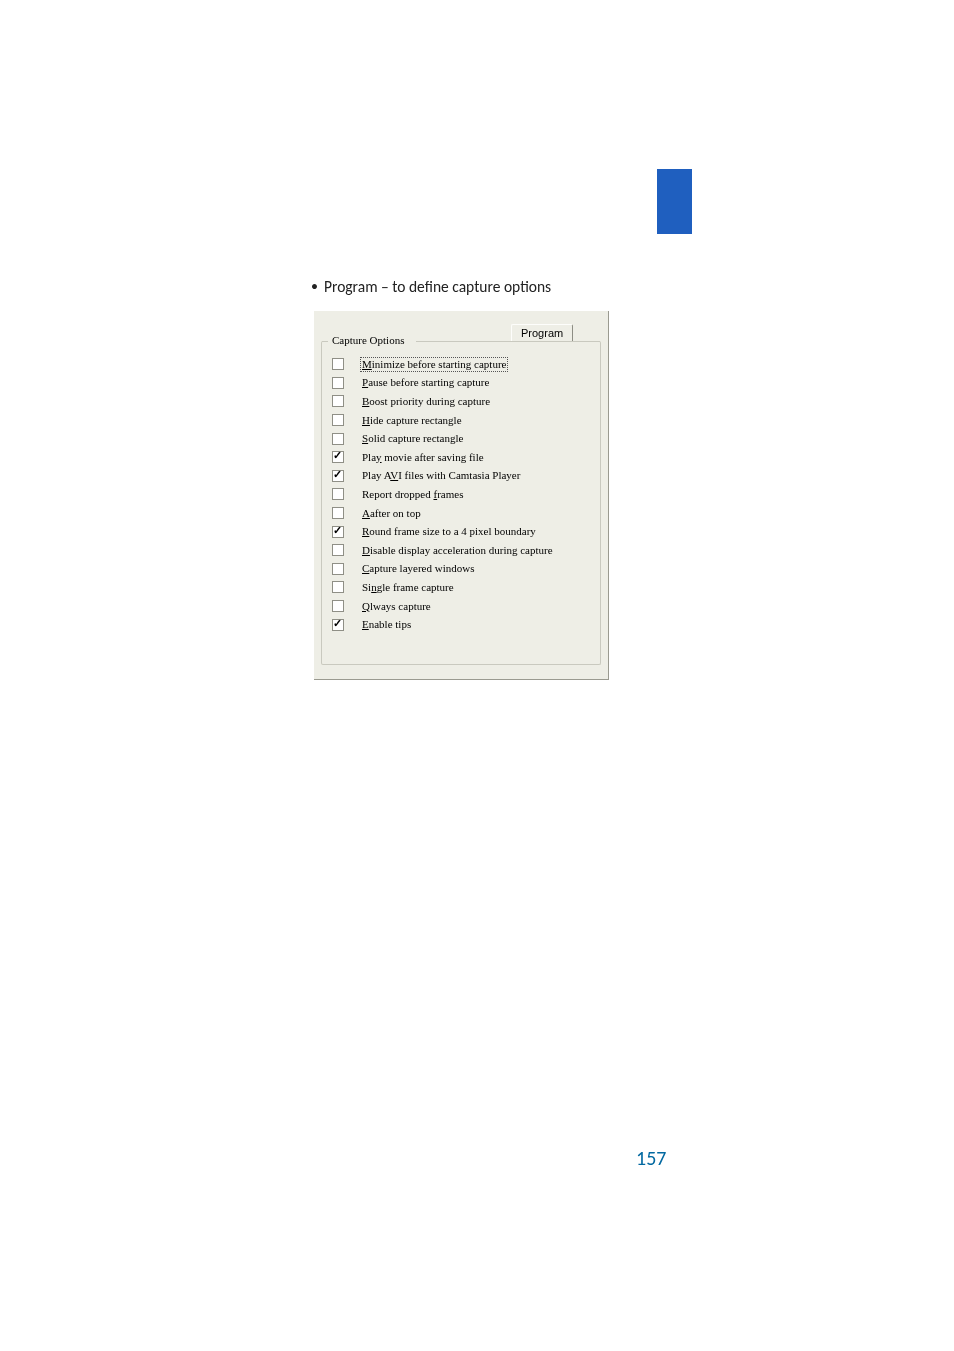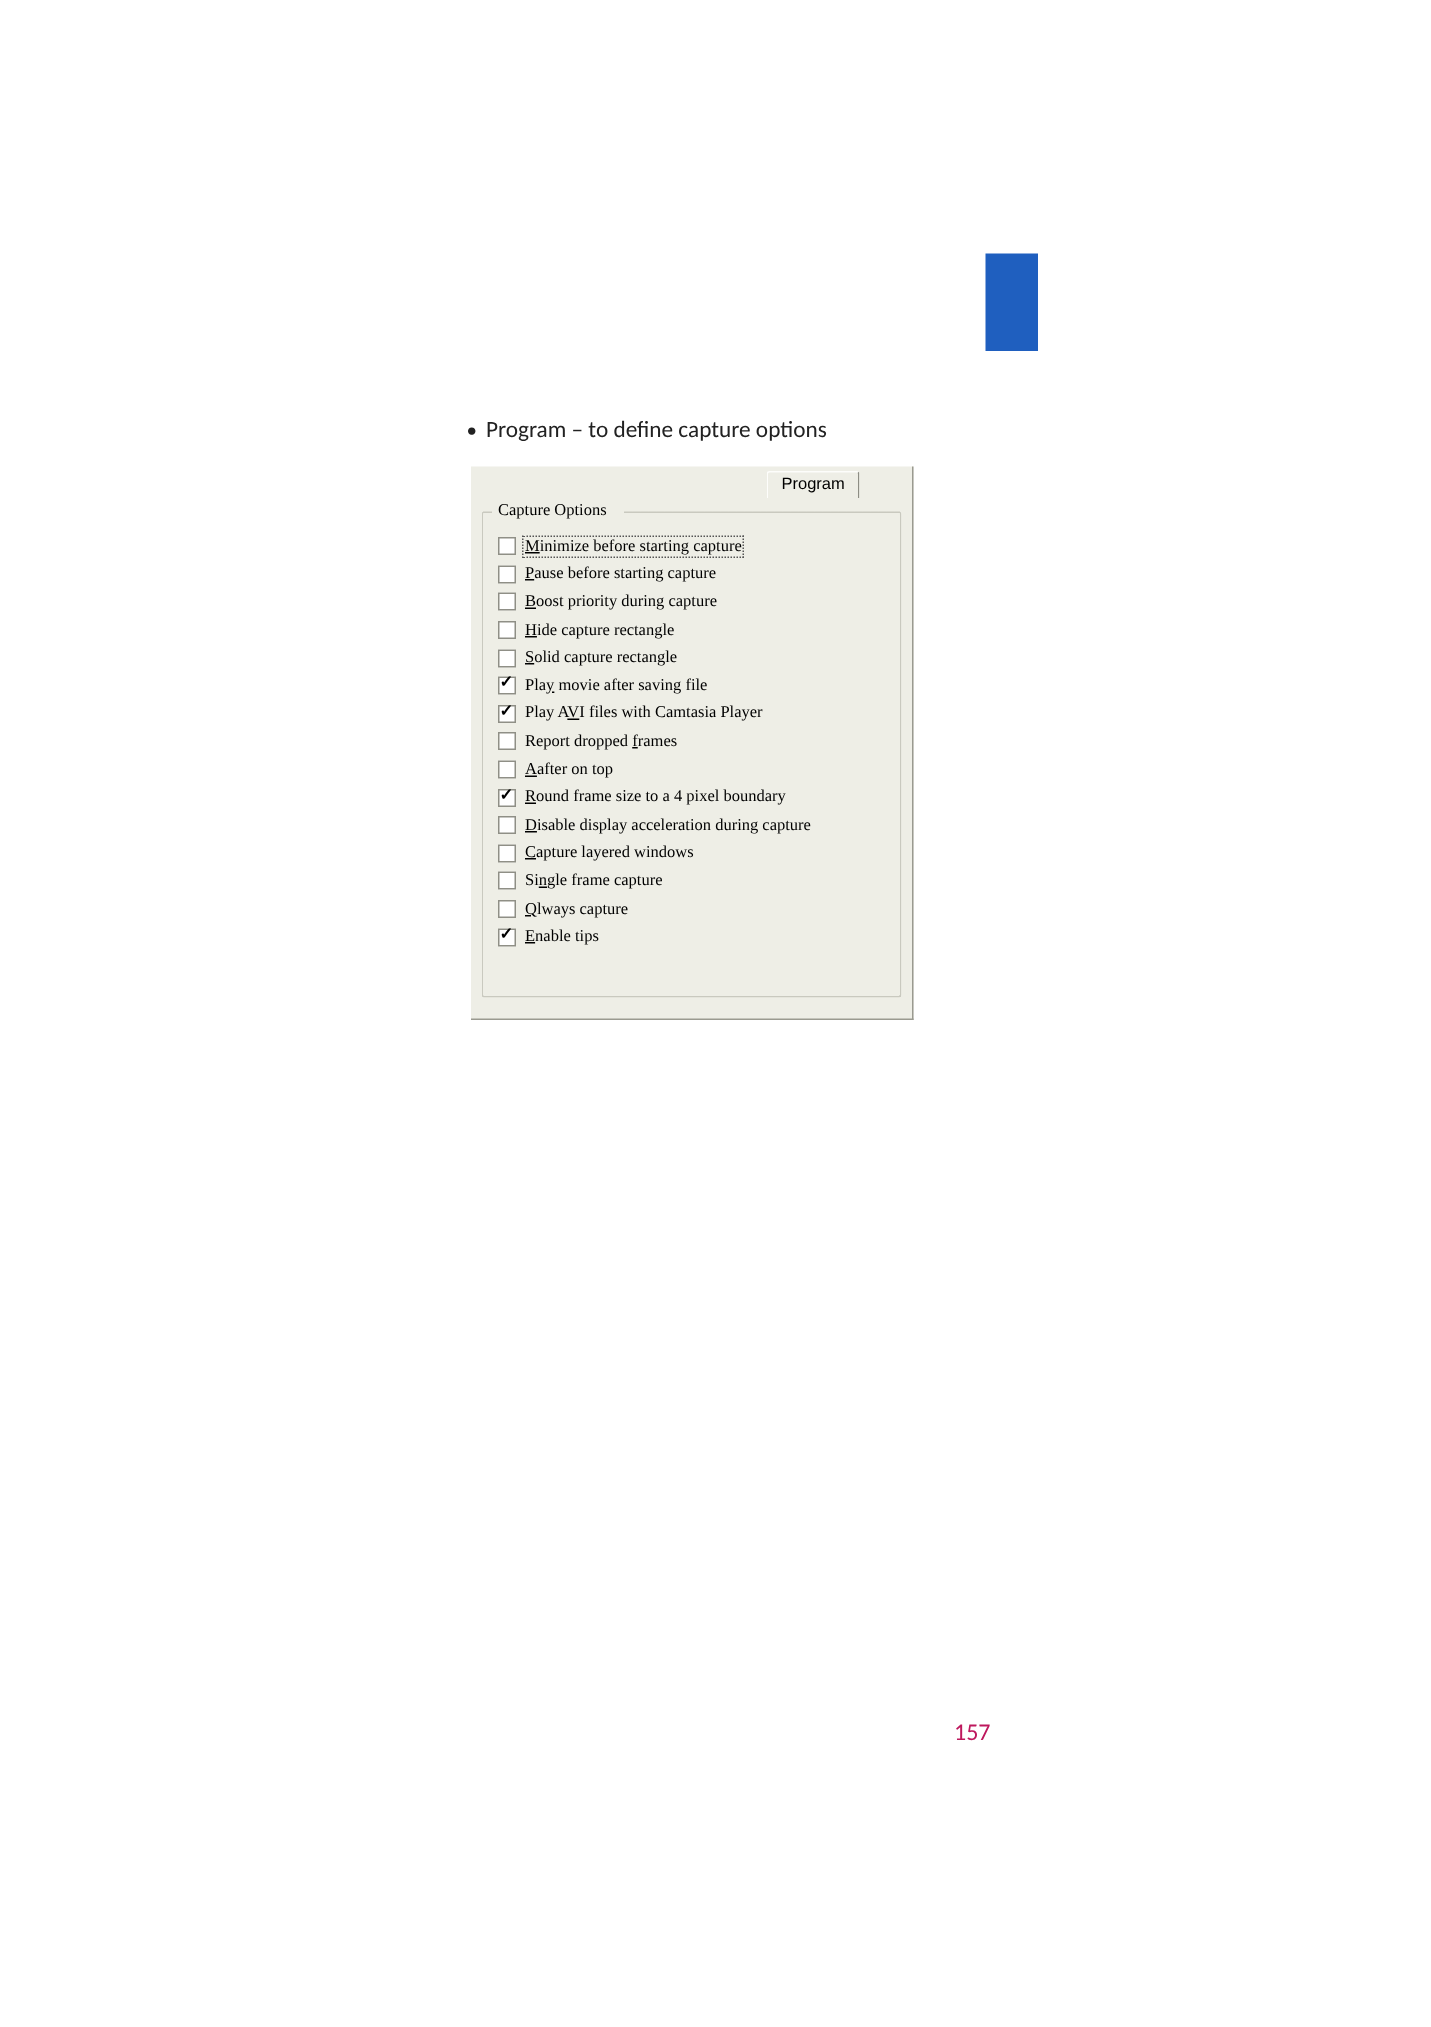--- a/index.html
+++ b/index.html
@@ -73,21 +73,21 @@
     box-sizing: border-box;
     font-family: Tahoma, "MS Sans Serif", Arial, sans-serif;
     font-size: 11px;
     color: #000;
   }
 
   
   .tab-row {
     position: relative;
     height: 22px;
-    margin-top: 3px;
+    margin-top: 13px;
   }
   .tab {
     position: absolute;
     left: 197px;
     top: 0;
     height: 18px;
     padding: 2px 9px 0 9px;
     background: #eeeee6;
     border-top: 1px solid #fdfdfb;
     border-left: 1px solid #fdfdfb;
@@ -135,21 +135,21 @@
     left: 8px;
     top: -7px;
     background: #eeeee6;
     padding: 0 2px;
     font-size: 11px;
   }
 
   .chk-row {
     display: flex;
     align-items: center;
-    gap: 6px;
+    gap: 18px;
     height: 18.6px;
     line-height: 13px;
     white-space: nowrap;
   }
   .chk {
     width: 12px;
     height: 12px;
     border: 1px solid #8f8f86;
     background: #ffffff;
     box-sizing: border-box;
@@ -172,22 +172,22 @@
     border: 1px dotted #555;
     padding: 0 1px;
     margin-left: -2px;
   }
 
   
   .page-number {
     position: absolute;
     left: 636px;
     top: 1146px;
-    font-size: 16px;
-    color: #be185d;
+    font-size: 20px;
+    color: #0369a1;
   }
 </style>
 </head>
 <body>
 
 <div class="page">
 
   <div class="header-accent"></div>
 
   <div class="bullet-line">

